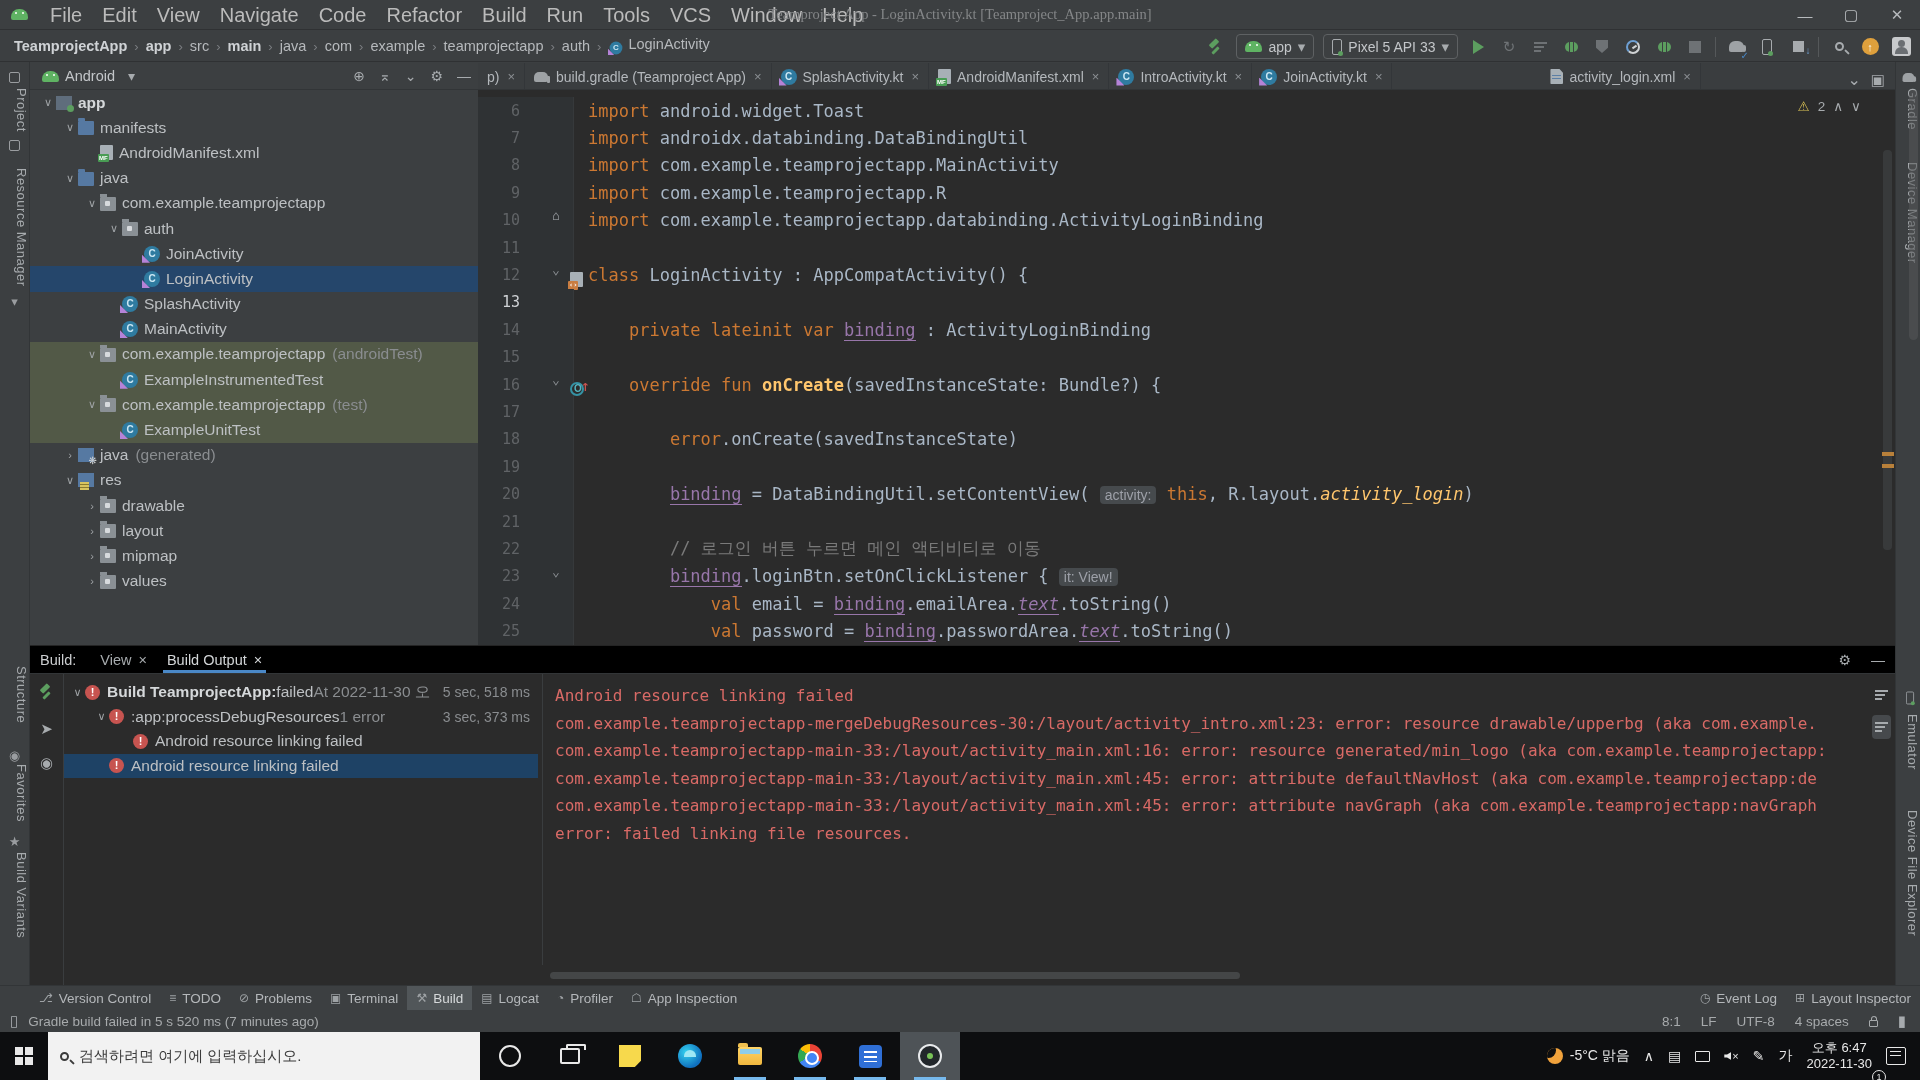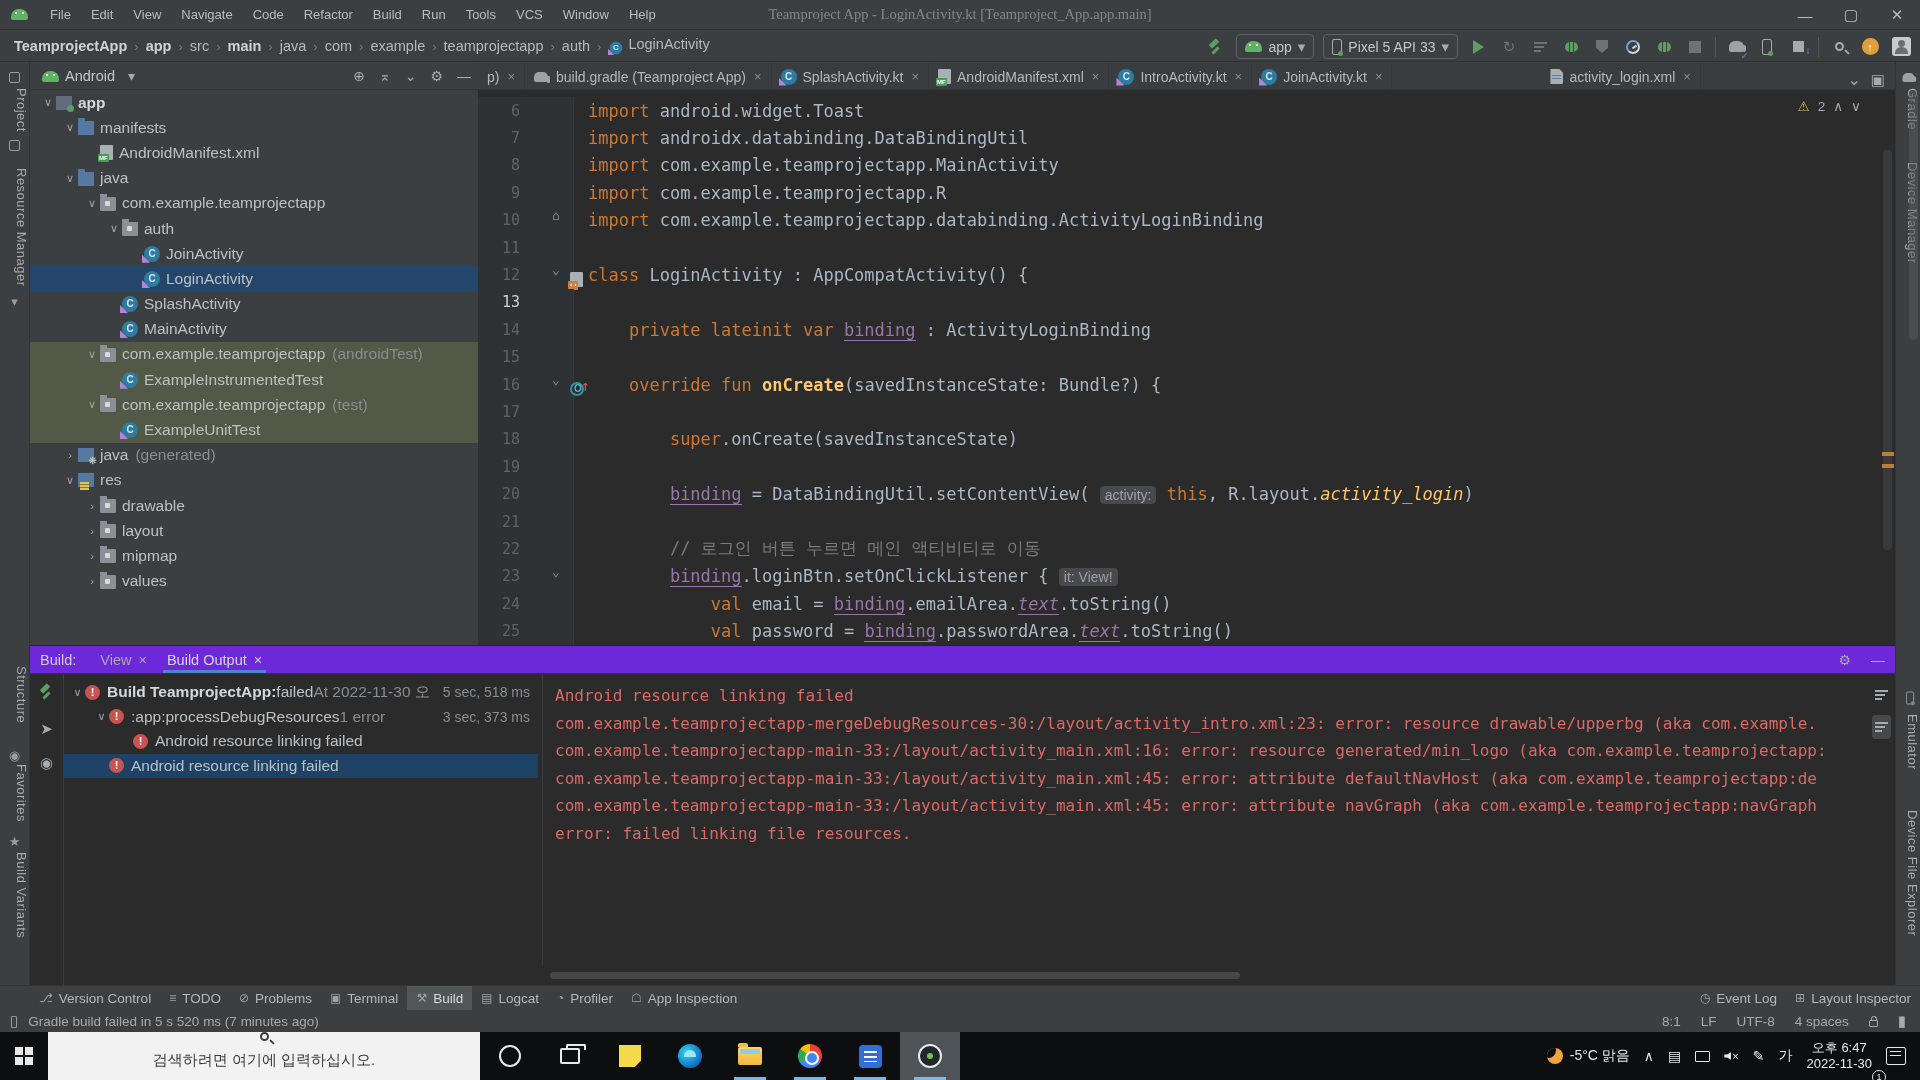--- a/index.html
+++ b/index.html
@@ -4,21 +4,21 @@
 <style>
   html,body{margin:0;padding:0;background:#222;}
   *{box-sizing:border-box;}
   #screen{position:relative;width:1920px;height:1080px;background:#3c3f41;overflow:hidden;
     font-family:"Liberation Sans","DejaVu Sans",sans-serif;color:#bbbbbb;-webkit-font-smoothing:antialiased;}
   .abs{position:absolute;}
 
   
   #titlebar{left:0;top:0;width:1920px;height:30px;background:#3c3f41;border-bottom:1px solid #2f3133;display:flex;align-items:center;}
   #menubar{display:flex;align-items:center;height:100%;}
-  .menu-item{padding:0 10px;font-size:13px;color:#bbbbbb;line-height:30px;}
+  .menu-item{padding:0 10px;font-size:20px;color:#bbbbbb;line-height:30px;}
   #win-title{position:absolute;left:0;right:0;text-align:center;font-size:14.5px;color:#848688;pointer-events:none;font-family:Liberation Serif, serif;}
   .winbtn{width:46px;height:30px;display:flex;align-items:center;justify-content:center;color:#b7babd;font-size:15px;}
   #winbtns{position:absolute;right:0;top:0;display:flex;}
   .ic-android-head{width:17px;height:11px;background:#5fb363;border-radius:8px 8px 2px 2px;position:relative;display:inline-block;}
   .ic-android-head::before,.ic-android-head::after{content:"";position:absolute;top:3px;width:2px;height:2px;background:#fff;border-radius:50%;}
   .ic-android-head::before{left:4px}.ic-android-head::after{right:4px}
   #titlebar-logo{margin:0 12px 0 11px;}
 
   
   #toolbar{left:0;top:31px;width:1920px;height:31px;background:#3c3f41;border-bottom:1px solid #2f3133;display:flex;align-items:center;}
@@ -143,21 +143,21 @@
   .gi-override{width:14px;height:14px;border-radius:50%;background:#2b2b2b;border:2px solid #3592a4;color:#56b6c2;position:relative;display:inline-block;}
   .gi-override::before{content:"O";position:absolute;left:2px;top:-2px;font:bold 10px/14px "Liberation Sans",sans-serif;}
   .gi-override::after{content:"↑";position:absolute;right:-8px;top:-3px;color:#c75450;font:bold 11px/14px "DejaVu Sans",sans-serif;}
   #inspect-widget{position:absolute;right:34px;top:8px;display:flex;align-items:center;gap:8px;background:#2b2b2b;font-family:"Liberation Sans",sans-serif;font-size:13.5px;color:#a7abae;}
   #inspect-widget .warn{color:#d6bf55;}
   #ed-scroll{position:absolute;right:3px;top:60px;width:9px;height:400px;background:#4a4d4f;opacity:.45;border-radius:4px;}
   .ed-mark{position:absolute;right:1px;width:12px;height:4px;background:#b8803a;}
 
   
   #build-panel{left:30px;top:645px;width:1865px;height:340px;background:#2b2b2b;border-top:1px solid #242424;}
-  #build-header{height:28px;background:#6d28d9;display:flex;align-items:center;border-bottom:1px solid #323537;font-size:14.5px;}
+  #build-header{height:28px;background:#000000;display:flex;align-items:center;border-bottom:1px solid #323537;font-size:14.5px;}
   #build-header .blab{margin:0 14px 0 10px;color:#ccced0;}
   .btab{display:flex;align-items:center;gap:7px;padding:0 10px;height:100%;color:#a7abae;position:relative;}
   .btab.active{color:#d3d6d8;}
   .btab.active::after{content:"";position:absolute;left:6px;right:6px;bottom:0;height:3px;background:#4a88c7;}
   #build-header .sp{flex:1}
   #build-header .hic{margin:0 10px;color:#a7abae;font-size:14px;}
   #build-toolbar{position:absolute;left:0;top:28px;width:34px;bottom:0;border-right:1px solid #3a3d3f;display:flex;flex-direction:column;align-items:center;padding-top:10px;gap:16px;}
   #build-tree{position:absolute;left:34px;top:28px;width:474px;bottom:20px;overflow:hidden;padding-top:6px;}
   .brow{height:24.5px;display:flex;align-items:center;font-size:15.5px;white-space:nowrap;position:relative;padding-right:8px;}
   .brow.sel{background:#1e4265;}
@@ -187,21 +187,21 @@
   #status-left{display:flex;align-items:center;gap:10px;margin-left:10px;}
   #status-right{margin-left:auto;display:flex;align-items:center;gap:20px;margin-right:14px;}
   .ic-lock{width:9px;height:7px;border:1.5px solid #a7aaac;border-radius:1px;position:relative;display:inline-block;margin-top:4px;}
   .ic-lock::before{content:"";position:absolute;left:1px;top:-5px;width:4px;height:4px;border:1.5px solid #a7aaac;border-bottom:none;border-radius:3px 3px 0 0;}
 
   
   #taskbar{left:0;top:1032px;width:1920px;height:48px;background:#0d0e10;display:flex;align-items:center;}
   #start{width:48px;height:48px;display:flex;align-items:center;justify-content:center;}
   .winlogo{display:grid;grid-template-columns:8px 8px;grid-template-rows:8px 8px;gap:2px;}
   .winlogo i{background:#e8e8e8;}
-  #tb-search{width:432px;height:48px;background:#f2f2f2;display:flex;align-items:center;gap:10px;padding:0 12px;color:#3b3b3b;font-size:15px;flex-direction:column;}
+  #tb-search{width:432px;height:48px;background:#f2f2f2;display:flex;align-items:center;gap:10px;padding:0 12px;color:#3b3b3b;font-size:15px;}
   .tb-btn{width:60px;height:48px;display:flex;align-items:center;justify-content:center;position:relative;}
   .tb-btn.open::after{content:"";position:absolute;left:14px;right:14px;bottom:0;height:3px;background:#76b9ed;}
   .tb-btn.active{background:#4e5357;}
   .ic-cortana{width:22px;height:22px;border-radius:50%;border:2.5px solid #e8e8e8;}
   .ic-taskview{width:20px;height:16px;border:2px solid #e8e8e8;border-radius:2px;position:relative;background:#0d0e10;}
   .ic-taskview::before{content:"";position:absolute;left:4px;top:-6px;width:16px;height:4px;border:2px solid #e8e8e8;border-bottom:none;border-radius:2px 2px 0 0;}
   .ic-sticky{width:22px;height:22px;background:#f7d94c;clip-path:polygon(0 0,100% 0,100% 72%,72% 100%,0 100%);}
   .ic-edge{width:24px;height:24px;border-radius:50%;background:radial-gradient(circle at 35% 35%,#35d3f0,#0f6fbe 70%);position:relative;}
   .ic-edge::after{content:"";position:absolute;left:6px;top:6px;width:12px;height:7px;border-radius:6px 6px 0 0;background:#9ee8f5;}
   .ic-folderx{width:24px;height:18px;background:linear-gradient(#ffd467,#f0b73f);border-radius:2px;position:relative;}
@@ -539,21 +539,21 @@
         <div class="cline"><div class="gutter"><span class="lnum">8</span></div><div class="codebody"><span class="s-k">import </span><span class="s-d">com.example.teamprojectapp.MainActivity</span></div></div>
         <div class="cline"><div class="gutter"><span class="lnum">9</span></div><div class="codebody"><span class="s-k">import </span><span class="s-d">com.example.teamprojectapp.R</span></div></div>
         <div class="cline"><div class="gutter"><span class="lnum">10</span><span class="fold">⌂</span></div><div class="codebody"><span class="s-k">import </span><span class="s-d">com.example.teamprojectapp.databinding.ActivityLoginBinding</span></div></div>
         <div class="cline"><div class="gutter"><span class="lnum">11</span></div><div class="codebody"></div></div>
         <div class="cline"><div class="gutter"><span class="lnum">12</span><span class="gic gi-activity"></span><span class="fold">⌄</span></div><div class="codebody"><span class="s-k">class </span><span class="s-d">LoginActivity : AppCompatActivity() {</span></div></div>
         <div class="cline"><div class="gutter"><span class="lnum cur">13</span></div><div class="codebody"></div></div>
         <div class="cline"><div class="gutter"><span class="lnum">14</span></div><div class="codebody"><span class="s-d">    </span><span class="s-k">private lateinit var </span><span class="s-p">binding</span><span class="s-d"> : ActivityLoginBinding</span></div></div>
         <div class="cline"><div class="gutter"><span class="lnum">15</span></div><div class="codebody"></div></div>
         <div class="cline"><div class="gutter"><span class="lnum">16</span><span class="gic gi-override"></span><span class="fold">⌄</span></div><div class="codebody"><span class="s-d">    </span><span class="s-k">override fun </span><span class="s-f">onCreate</span><span class="s-d">(savedInstanceState: Bundle?) {</span></div></div>
         <div class="cline"><div class="gutter"><span class="lnum">17</span></div><div class="codebody"></div></div>
-        <div class="cline"><div class="gutter"><span class="lnum">18</span></div><div class="codebody"><span class="s-d">        </span><span class="s-k">super</span><span class="s-d">.onCreate(savedInstanceState)</span></div></div>
+        <div class="cline"><div class="gutter"><span class="lnum">18</span></div><div class="codebody"><span class="s-d">        </span><span class="s-k">error</span><span class="s-d">.onCreate(savedInstanceState)</span></div></div>
         <div class="cline"><div class="gutter"><span class="lnum">19</span></div><div class="codebody"></div></div>
         <div class="cline"><div class="gutter"><span class="lnum">20</span></div><div class="codebody"><span class="s-d">        </span><span class="s-p">binding</span><span class="s-d"> = DataBindingUtil.setContentView( </span><span class="s-h">activity:</span><span class="s-d"> </span><span class="s-k">this</span><span class="s-d">, R.layout.</span><span class="s-i">activity_login</span><span class="s-d">)</span></div></div>
         <div class="cline"><div class="gutter"><span class="lnum">21</span></div><div class="codebody"></div></div>
         <div class="cline"><div class="gutter"><span class="lnum">22</span></div><div class="codebody"><span class="s-d">        </span><span class="s-c">// 로그인 버튼 누르면 메인 액티비티로 이동</span></div></div>
         <div class="cline"><div class="gutter"><span class="lnum">23</span><span class="fold">⌄</span></div><div class="codebody"><span class="s-d">        </span><span class="s-p">binding</span><span class="s-d">.loginBtn.setOnClickListener { </span><span class="s-h">it: View!</span></div></div>
         <div class="cline"><div class="gutter"><span class="lnum">24</span></div><div class="codebody"><span class="s-d">            </span><span class="s-k">val </span><span class="s-d">email = </span><span class="s-p">binding</span><span class="s-d">.emailArea.</span><span class="s-pi">text</span><span class="s-d">.toString()</span></div></div>
         <div class="cline"><div class="gutter"><span class="lnum">25</span></div><div class="codebody"><span class="s-d">            </span><span class="s-k">val </span><span class="s-d">password = </span><span class="s-p">binding</span><span class="s-d">.passwordArea.</span><span class="s-pi">text</span><span class="s-d">.toString()</span></div></div>
       </div>
     <div id="inspect-widget">
       <span class="warn">⚠</span>

